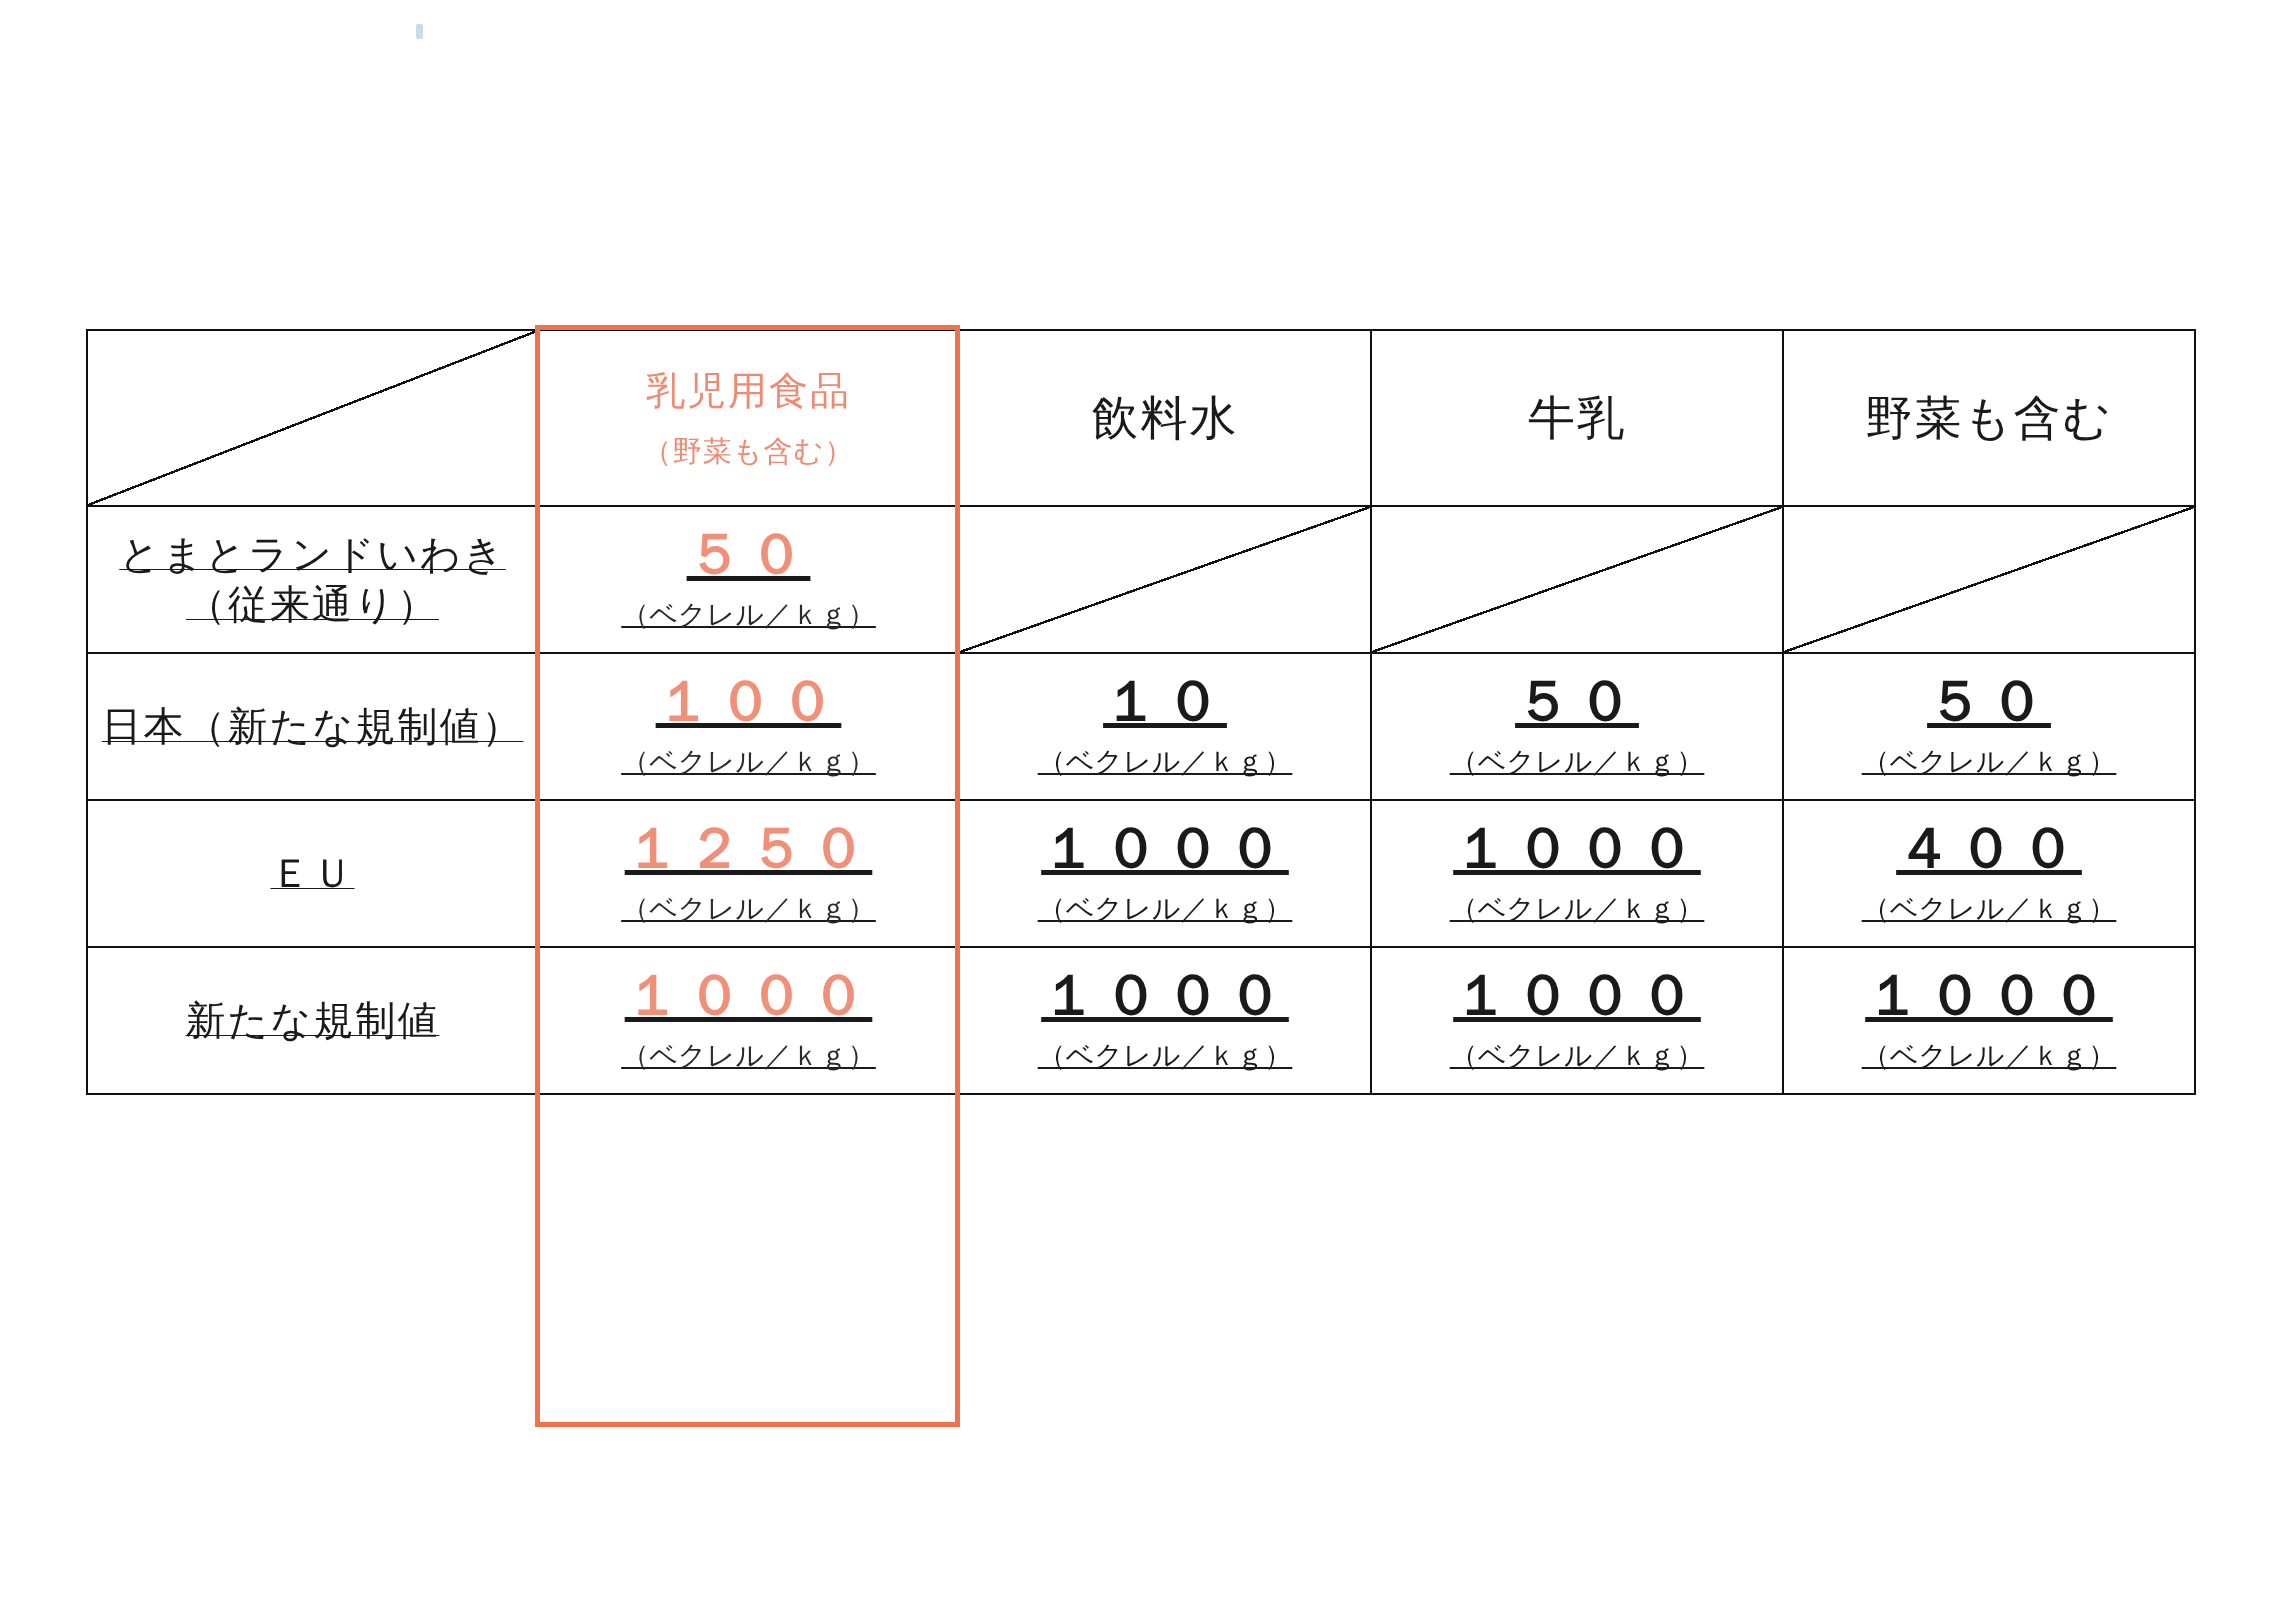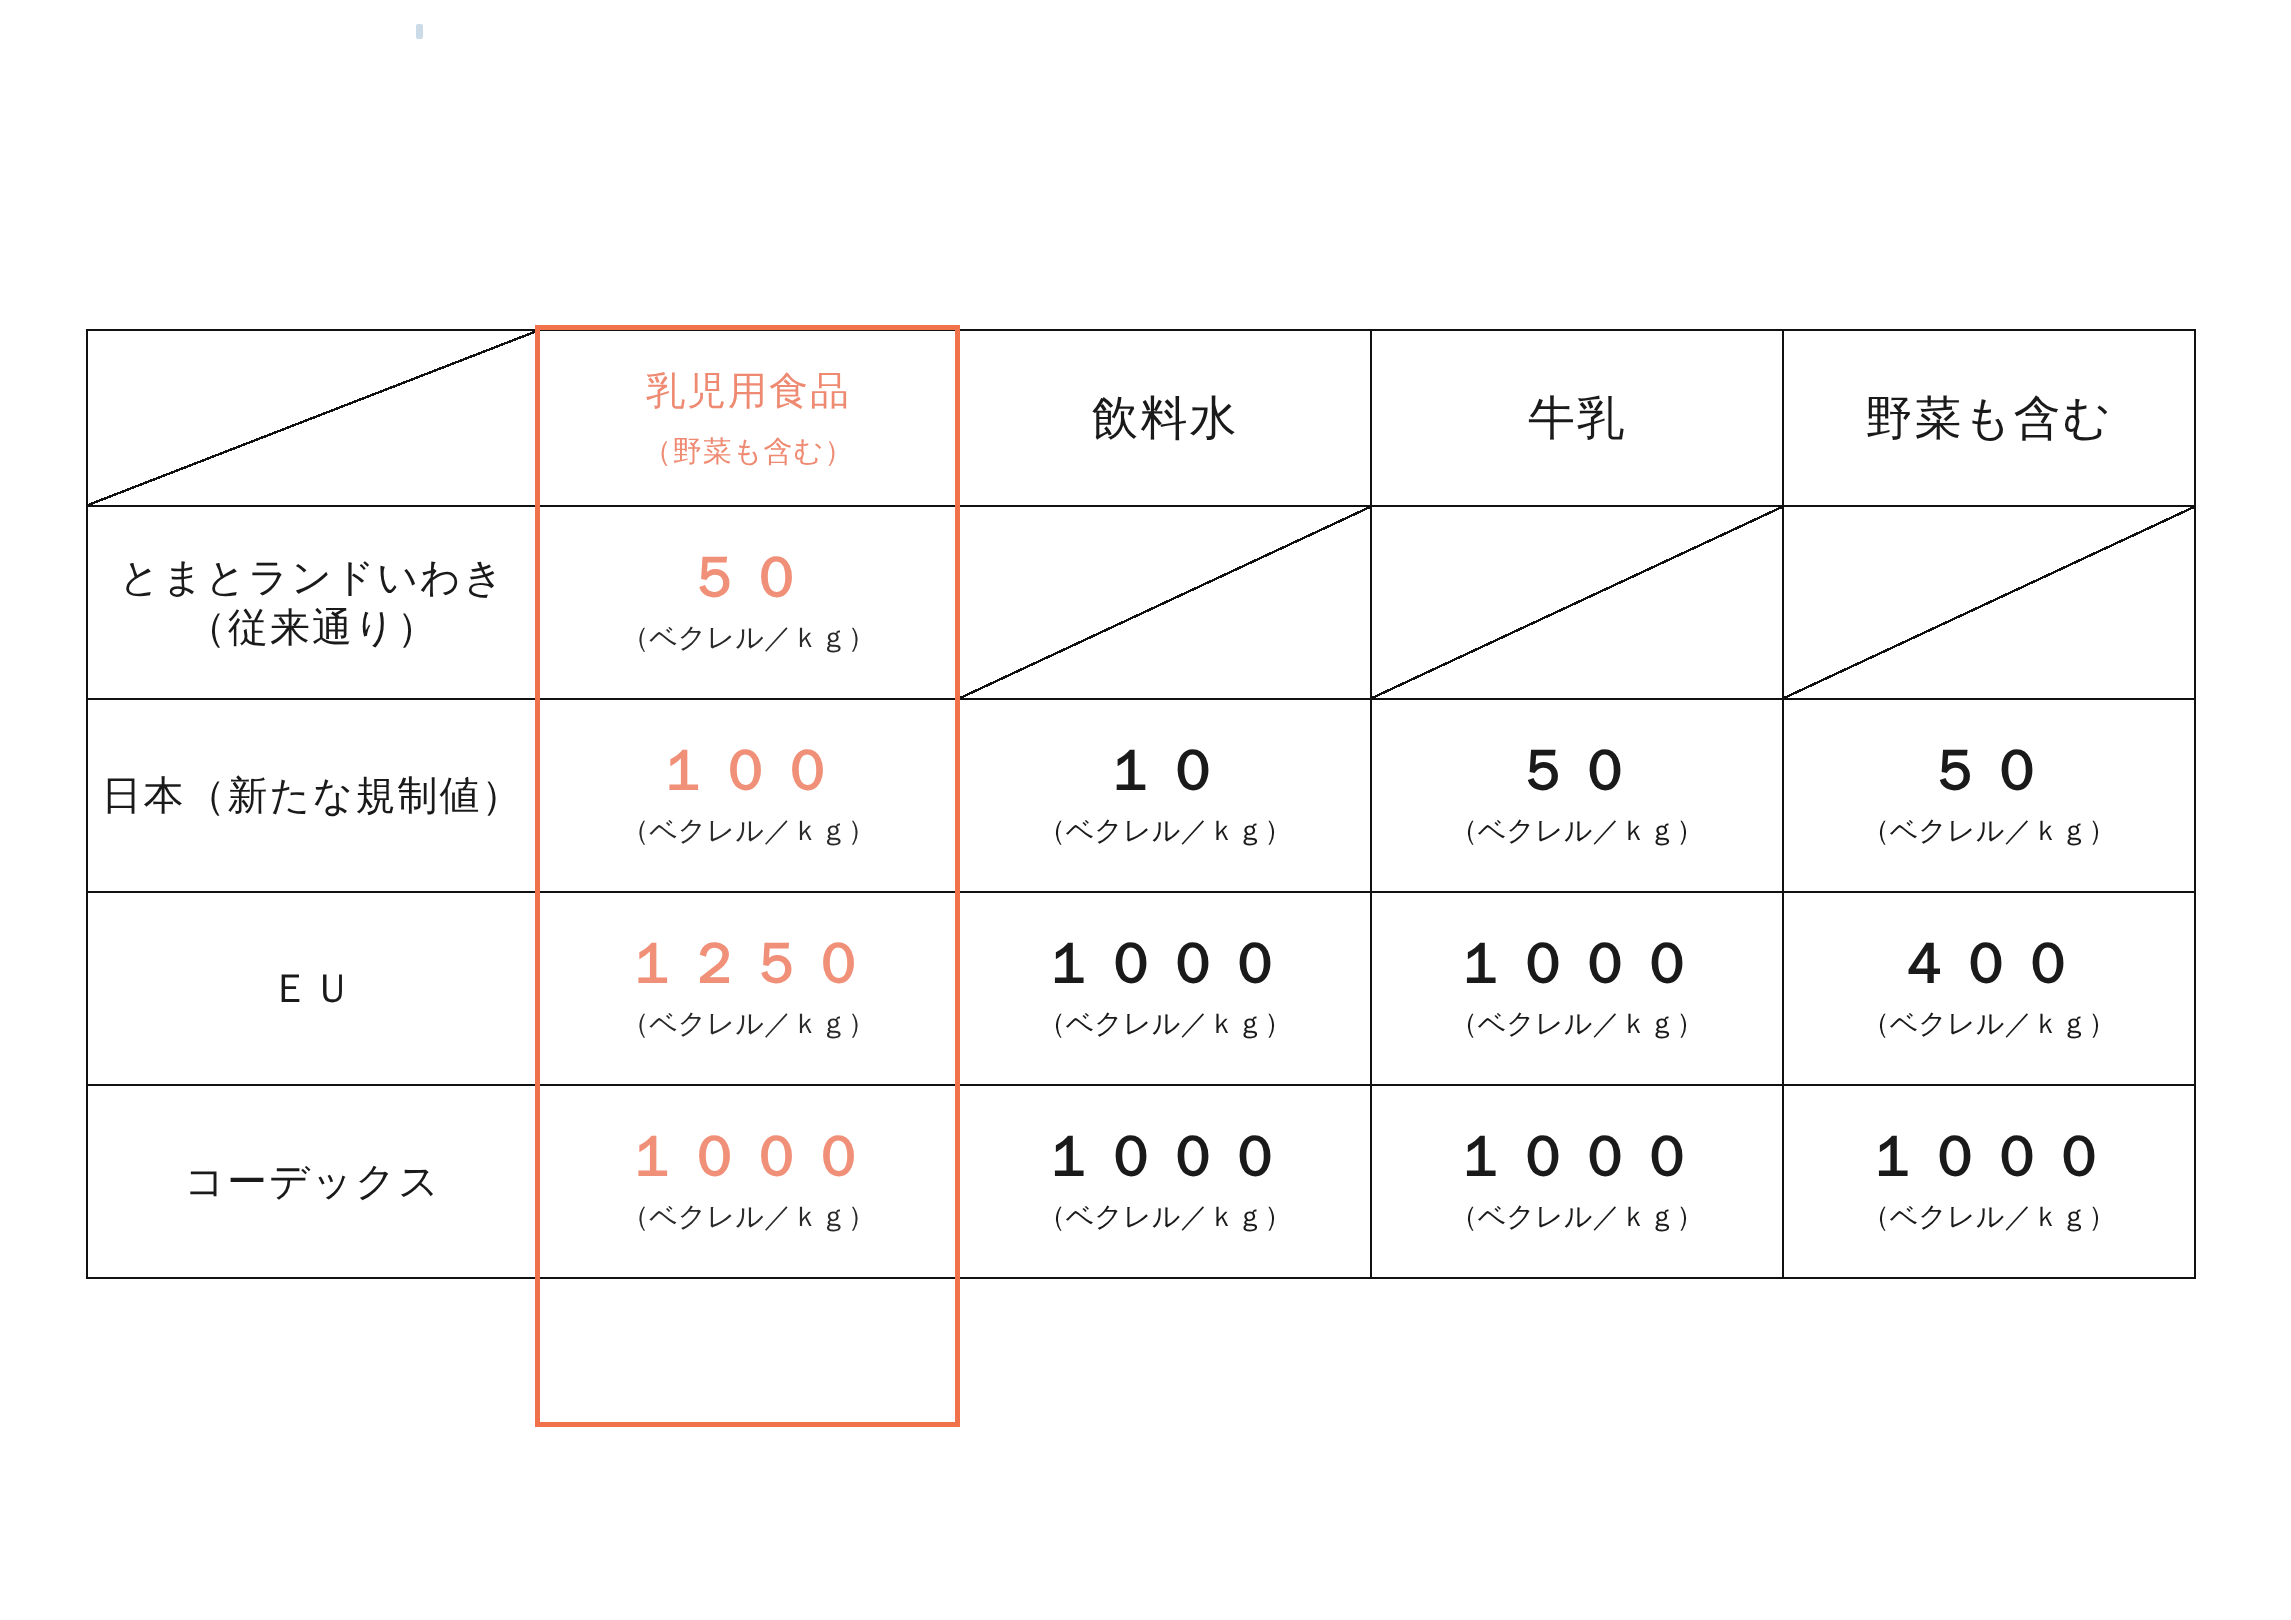--- a/index.html
+++ b/index.html
@@ -98,21 +98,21 @@
     display: block;
   }
   .hdr-general .sub {
     font-size: 29px;
     color: #ef8a72;
     display: block;
     margin-top: 13.7px;
     letter-spacing: 1px;
   }
 
-  .row-tall { height: 193px; }
+  .row-tall { height: 147px; text-decoration: underline; }
 
   .rowlabel {
     font-size: 40px;
     letter-spacing: 2px;
     line-height: 1.25;
   }
 
   .valcell .num {
     display: block;
     font-size: 56px;
@@ -235,21 +235,21 @@
             <span class="unit">（ベクレル／ｋｇ）</span>
           </td>
           <td class="valcell">
             <span class="num">４００</span>
             <span class="unit">（ベクレル／ｋｇ）</span>
           </td>
         </tr>
 
         <tr class="row-tall">
           <td class="first-col-label">
-            <span class="rowlabel">コーデックス</span>
+            <span class="rowlabel">新たな規制値</span>
           </td>
           <td class="valcell accent">
             <span class="num">１０００</span>
             <span class="unit">（ベクレル／ｋｇ）</span>
           </td>
           <td class="valcell">
             <span class="num">１０００</span>
             <span class="unit">（ベクレル／ｋｇ）</span>
           </td>
           <td class="valcell">

